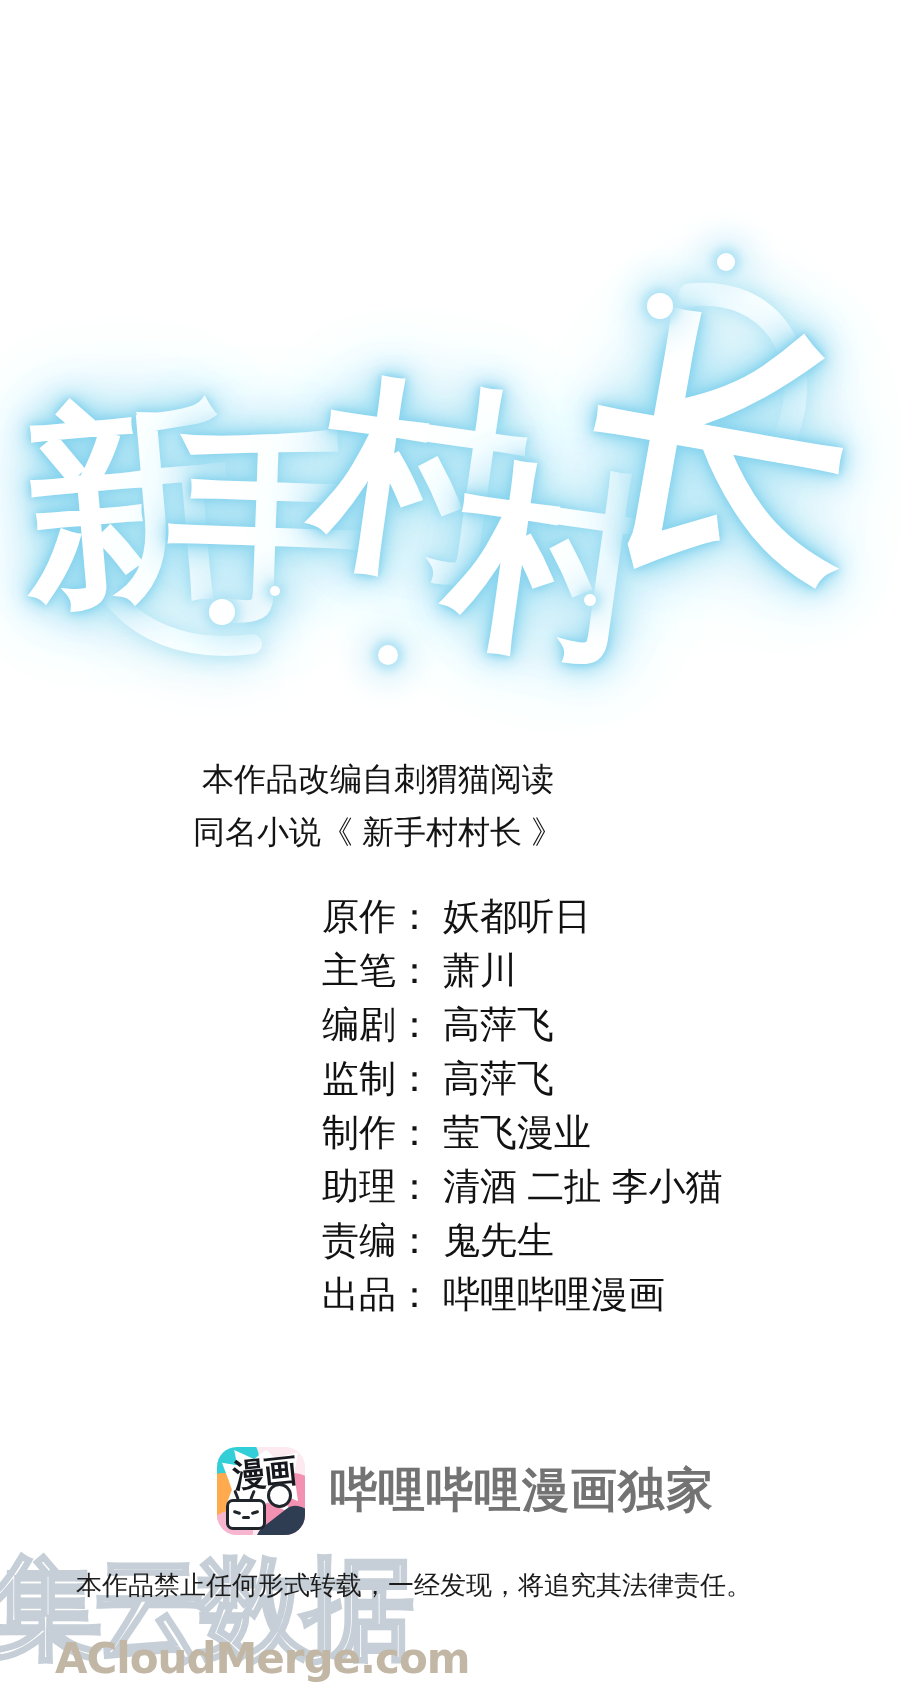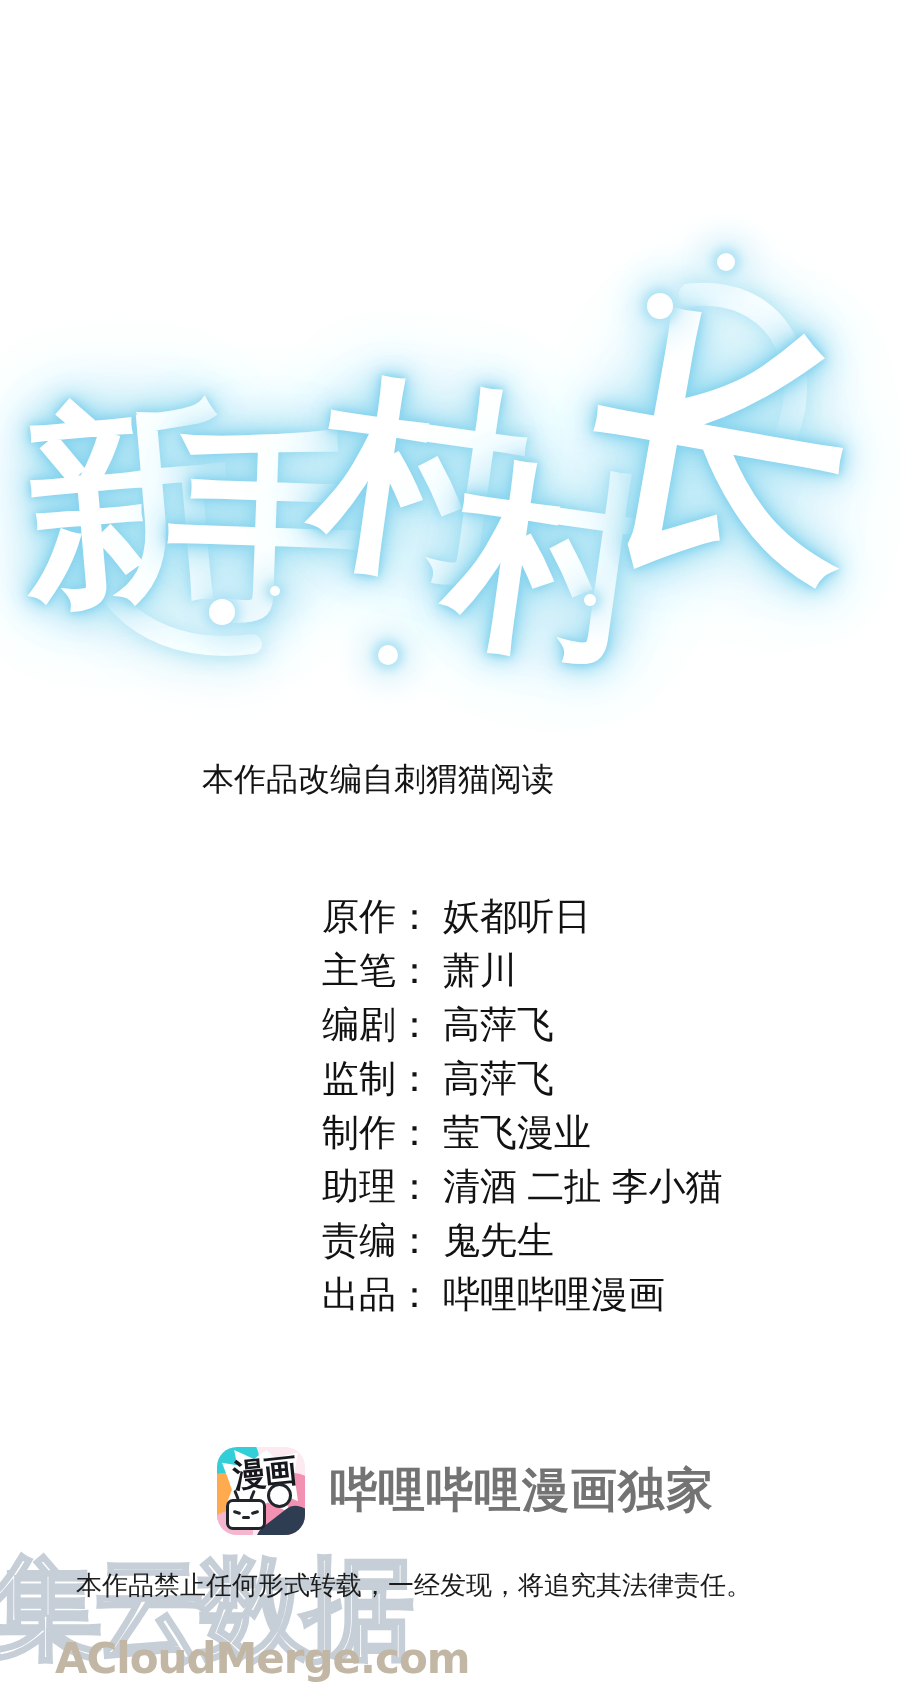--- a/index.html
+++ b/index.html
@@ -128,20 +128,21 @@
   <span class="glow-dot dot1"></span>
   <span class="glow-dot dot2"></span>
   <span class="glow-dot dot3"></span>
   <span class="glow-dot dot4"></span>
   <span class="glow-dot dot5"></span>
   <span class="glow-dot dot6"></span>
 </div>
 
 <div class="note">
   <div>本作品改编自刺猬猫阅读</div>
+  <div>同名小说《 新手村村长 》</div>
 </div>
 
 <div class="credits">
   <div class="credit-row">
     <span class="credit-label">原作：</span>
     <span class="credit-name">妖都听日</span>
   </div>
   <div class="credit-row">
     <span class="credit-label">主笔：</span>
     <span class="credit-name">萧川</span>

